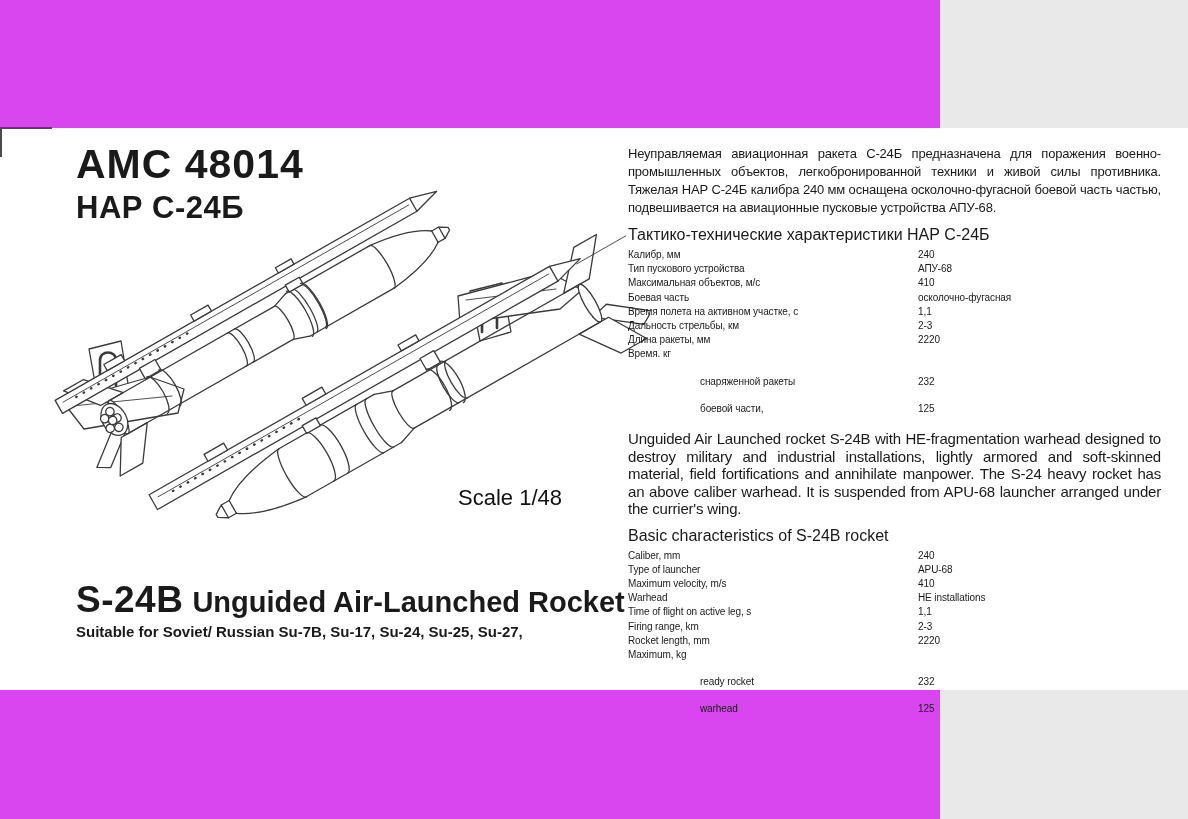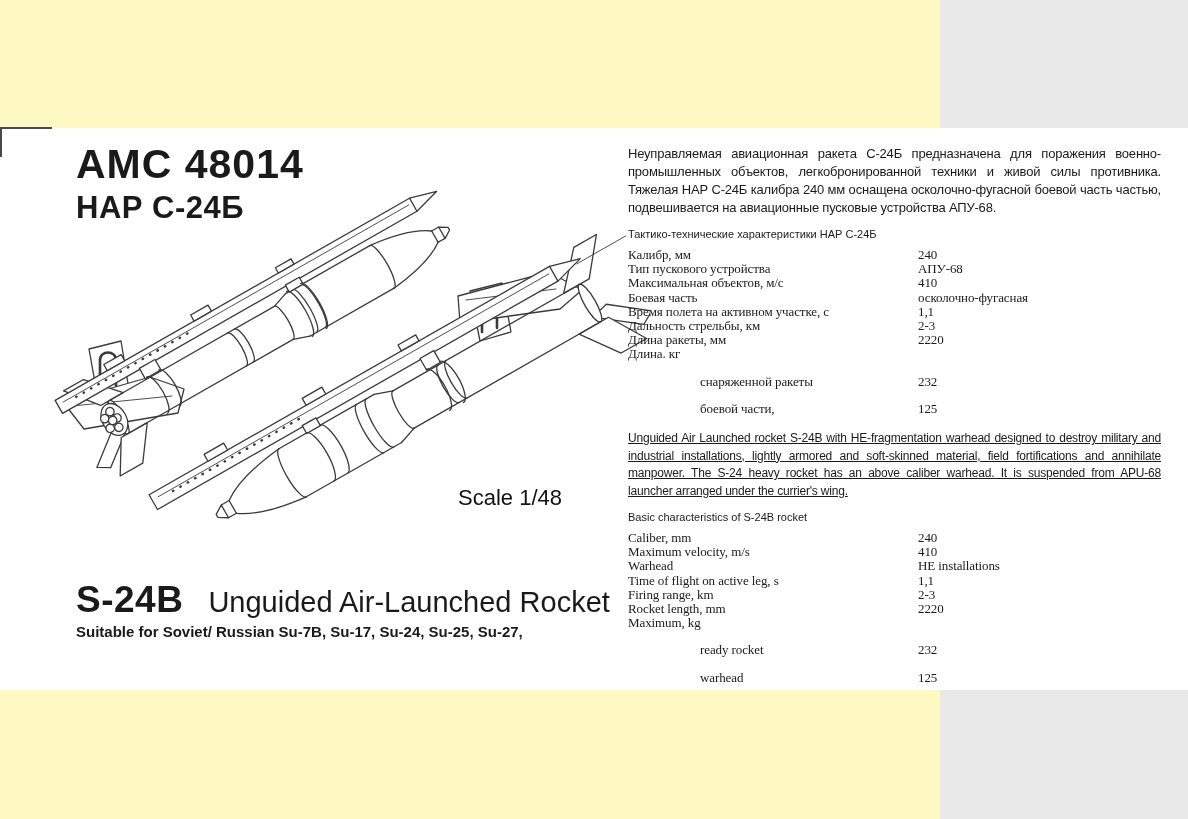--- a/index.html
+++ b/index.html
@@ -1,42 +1,42 @@
 <!DOCTYPE html>
 <html><head>
 <meta charset="utf-8">
 <style>
   html,body{margin:0;padding:0;}
   body{width:1188px;height:819px;overflow:hidden;background:#e9e9e9;font-family:"Liberation Sans",sans-serif;}
-  .canvas{position:relative;width:940px;height:819px;background:#fef9c3;color:#1a1a1a;}
+  .canvas{position:relative;width:940px;height:819px;background:#d946ef;color:#1a1a1a;}
   .sheet{position:absolute;left:0;top:128px;width:1188px;height:562px;background:#ffffff;}
   .corner-mark-h{position:absolute;left:0;top:127px;width:52px;height:2px;background:#4a4a4a;}
   .corner-mark-v{position:absolute;left:0;top:127px;width:2px;height:30px;background:#4a4a4a;}
 
   
   .amc-code{position:absolute;left:76px;top:141px;font-size:41px;font-weight:800;letter-spacing:1px;white-space:nowrap;}
   .name-ru{position:absolute;left:76px;top:190px;font-size:31px;font-weight:800;letter-spacing:.5px;white-space:nowrap;}
   .drawing{position:absolute;left:50px;top:185px;width:600px;height:400px;}
   .scale-label{position:absolute;left:458px;top:485px;font-size:22px;color:#111;white-space:nowrap;}
   .title-en{position:absolute;left:76px;top:579px;white-space:nowrap;}
   .title-en .big{font-size:37px;font-weight:800;letter-spacing:.5px;}
-  .title-en .rest{font-size:29px;font-weight:400;margin-left:25px;}
+  .title-en .rest{font-size:29px;font-weight:700;margin-left:9px;}
   .suitable{position:absolute;left:76px;top:621px;font-size:15px;font-weight:700;line-height:21px;white-space:nowrap;}
 
   
   .right-col{position:absolute;left:628px;top:145px;width:533px;font-size:13px;line-height:18px;}
   .para{text-align:justify;letter-spacing:-0.2px;}
-  .tbl-title{margin:10px 0 6px 0;font-size:11px;line-height:15px;}
+  .tbl-title{margin:10px 0 6px 0;font-size:16px;line-height:15px;}
   .spec-table{width:100%;}
-  .spec-row{position:relative;line-height:14.2px;font-size:13px;letter-spacing:-0.1px;font-family:Liberation Serif, serif;}
+  .spec-row{position:relative;line-height:14.2px;font-size:10px;letter-spacing:-0.1px;}
   .spec-row .lbl{display:inline-block;}
   .spec-row .val{position:absolute;left:290px;top:0;}
   .spec-row.indent{margin-top:13px;}
   .spec-row.indent .lbl{padding-left:72px;}
-  .para.en{margin-top:14px;font-size:12px;line-height:17.5px;text-decoration:underline;}
+  .para.en{margin-top:14px;font-size:15px;line-height:17.5px;}
 
   
   .drawing line,.drawing path,.drawing polygon,.drawing rect,.drawing ellipse,.drawing circle{
     stroke:#3a3a3a;stroke-width:1.3;fill:none;stroke-linejoin:round;stroke-linecap:round;vector-effect:non-scaling-stroke;}
   .drawing .fill{fill:#ffffff;}
   .drawing .dots{stroke-dasharray:0.5 8;stroke-width:2.4;}
   .drawing .thick{stroke-width:2.6;}
   .drawing .thin{stroke-width:0.9;}
 </style>
 </head>
@@ -181,21 +181,21 @@
         </div>
         <div class="spec-row">
           <span class="lbl">Дальность стрельбы, км</span>
           <span class="val">2-3</span>
         </div>
         <div class="spec-row">
           <span class="lbl">Длина ракеты, мм</span>
           <span class="val">2220</span>
         </div>
         <div class="spec-row">
-          <span class="lbl">Длина. кг</span>
+          <span class="lbl">Время. кг</span>
           <span class="val"></span>
         </div>
         <div class="spec-row indent">
           <span class="lbl">снаряженной ракеты</span>
           <span class="val">232</span>
         </div>
         <div class="spec-row indent">
           <span class="lbl">боевой части,</span>
           <span class="val">125</span>
         </div>
@@ -204,20 +204,24 @@
     <div class="para en">Unguided Air Launched rocket S-24B with HE-fragmentation warhead designed to destroy military and industrial installations, lightly armored and soft-skinned material, field fortifications and annihilate manpower. The S-24 heavy rocket has an above caliber warhead. It is suspended from APU-68 launcher arranged under the currier's wing.</div>
 
     <div class="tbl-title">Basic characteristics of S-24B rocket</div>
     <div class="spec-table">
 
     <div class="spec-row">
           <span class="lbl">Caliber, mm</span>
           <span class="val">240</span>
         </div>
         <div class="spec-row">
+          <span class="lbl">Type of launcher</span>
+          <span class="val">APU-68</span>
+        </div>
+        <div class="spec-row">
           <span class="lbl">Maximum velocity, m/s</span>
           <span class="val">410</span>
         </div>
         <div class="spec-row">
           <span class="lbl">Warhead</span>
           <span class="val">HE installations</span>
         </div>
         <div class="spec-row">
           <span class="lbl">Time of flight on active leg, s</span>
           <span class="val">1,1</span>

